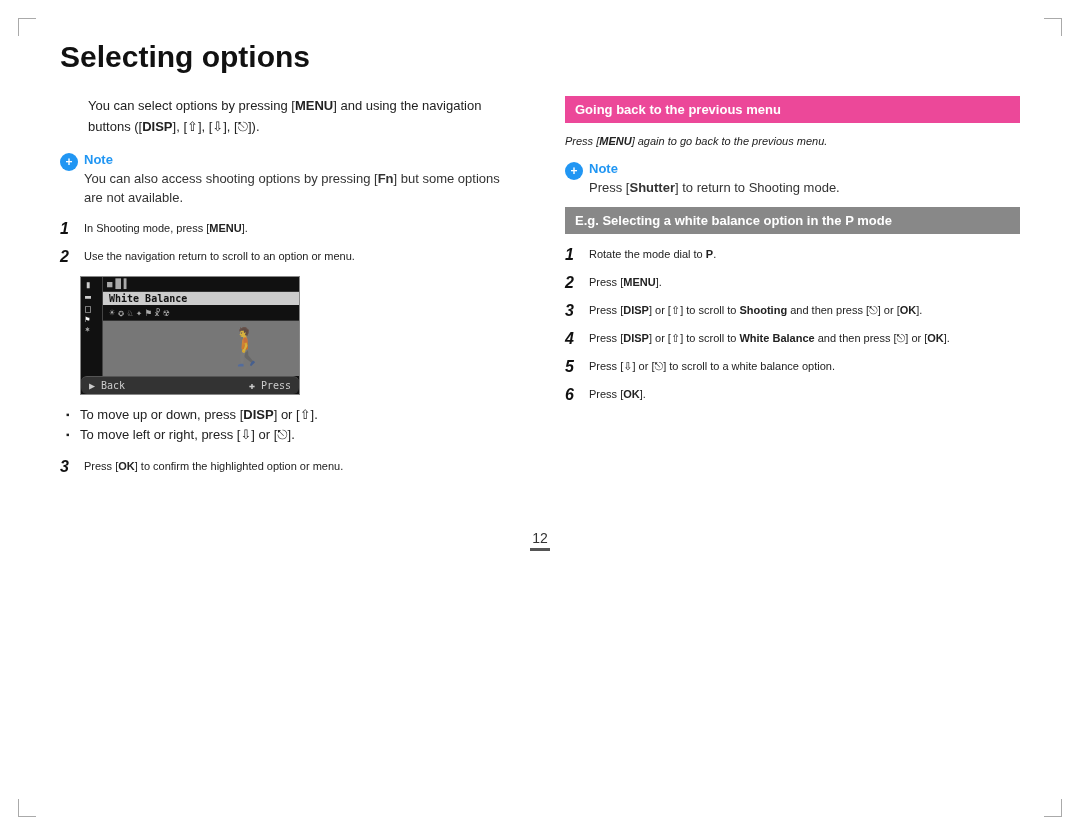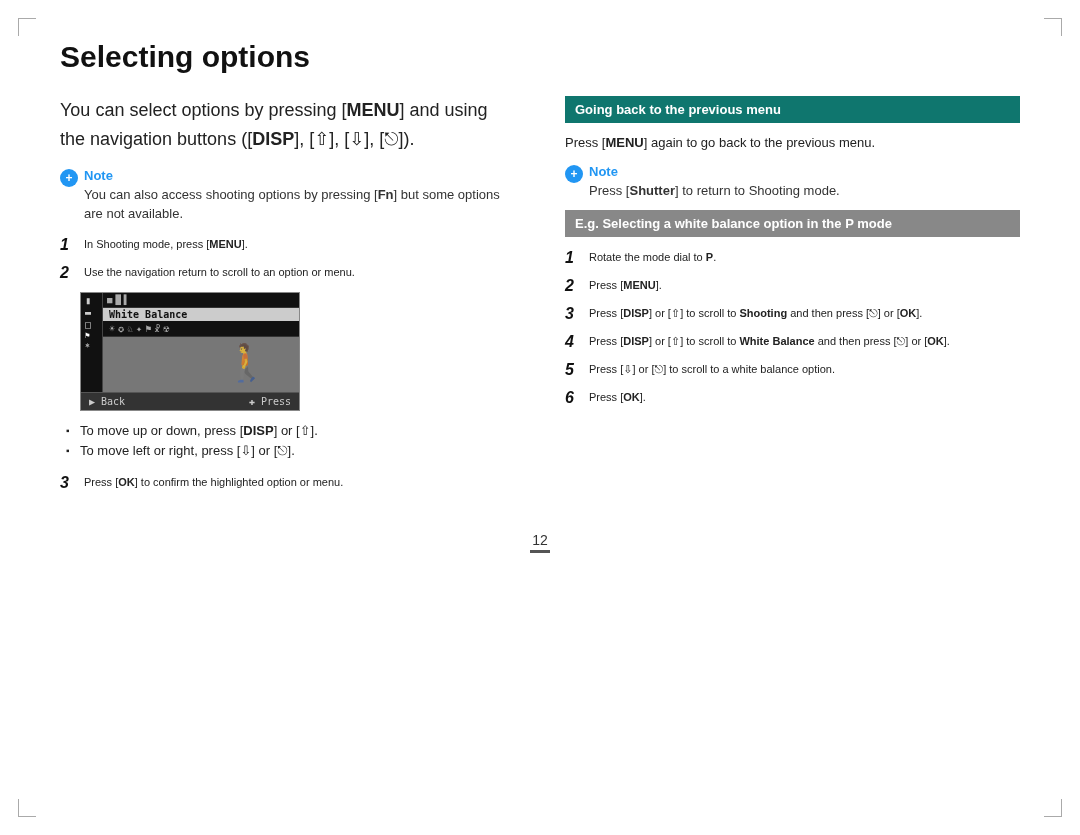--- a/index.html
+++ b/index.html
@@ -43,23 +43,24 @@
     }
 
     h1 {
       font-size: 30px;
       font-weight: bold;
       margin-bottom: 22px;
       color: #111;
     }
 
     .intro-text {
-      font-size: 18px;
+      font-size: 13px;
       line-height: 1.6;
       margin-bottom: 14px;
+      margin-left: 28px;
     }
 
     .note-box {
       display: flex;
       align-items: flex-start;
       gap: 6px;
       margin-bottom: 10px;
     }
 
     .note-icon {
@@ -128,20 +129,21 @@
     }
 
     .cam-bottom-bar {
       background: #333;
       display: flex;
       justify-content: space-between;
       padding: 3px 8px;
       font-size: 10px;
       color: #ccc;
       border-top: 1px solid #555;
+      border-radius: 6px;
     }
 
     .bullet-list {
       margin-left: 20px;
       margin-top: 6px;
       margin-bottom: 10px;
     }
 
     .bullet-list li {
       font-size: 13px;
@@ -153,50 +155,51 @@
     .bullet-list li::before {
       content: '▪';
       position: absolute;
       left: -14px;
       font-size: 10px;
       top: 2px;
     }
 
     
     .section-header {
-      background: #0f766e;
+      background: #ec4899;
       color: #fff;
       font-size: 13px;
       font-weight: bold;
       padding: 6px 10px;
       margin-bottom: 10px;
     }
 
     .section-header-dark {
       background: #888;
       color: #fff;
       font-size: 13px;
       font-weight: bold;
       padding: 6px 10px;
       margin-bottom: 10px;
       margin-top: 4px;
     }
 
     .right-intro {
-      font-size: 13px;
+      font-size: 11px;
       line-height: 1.6;
       margin-bottom: 10px;
+      font-style: italic;
     }
 
     
     .page-number {
       text-align: center;
       font-size: 14px;
       color: #333;
-      margin-top: 30px;
+      margin-top: 44px;
       position: relative;
     }
 
     .page-number-underline {
       display: inline-block;
       border-bottom: 3px solid #555;
       padding-bottom: 2px;
       min-width: 20px;
     }
 

